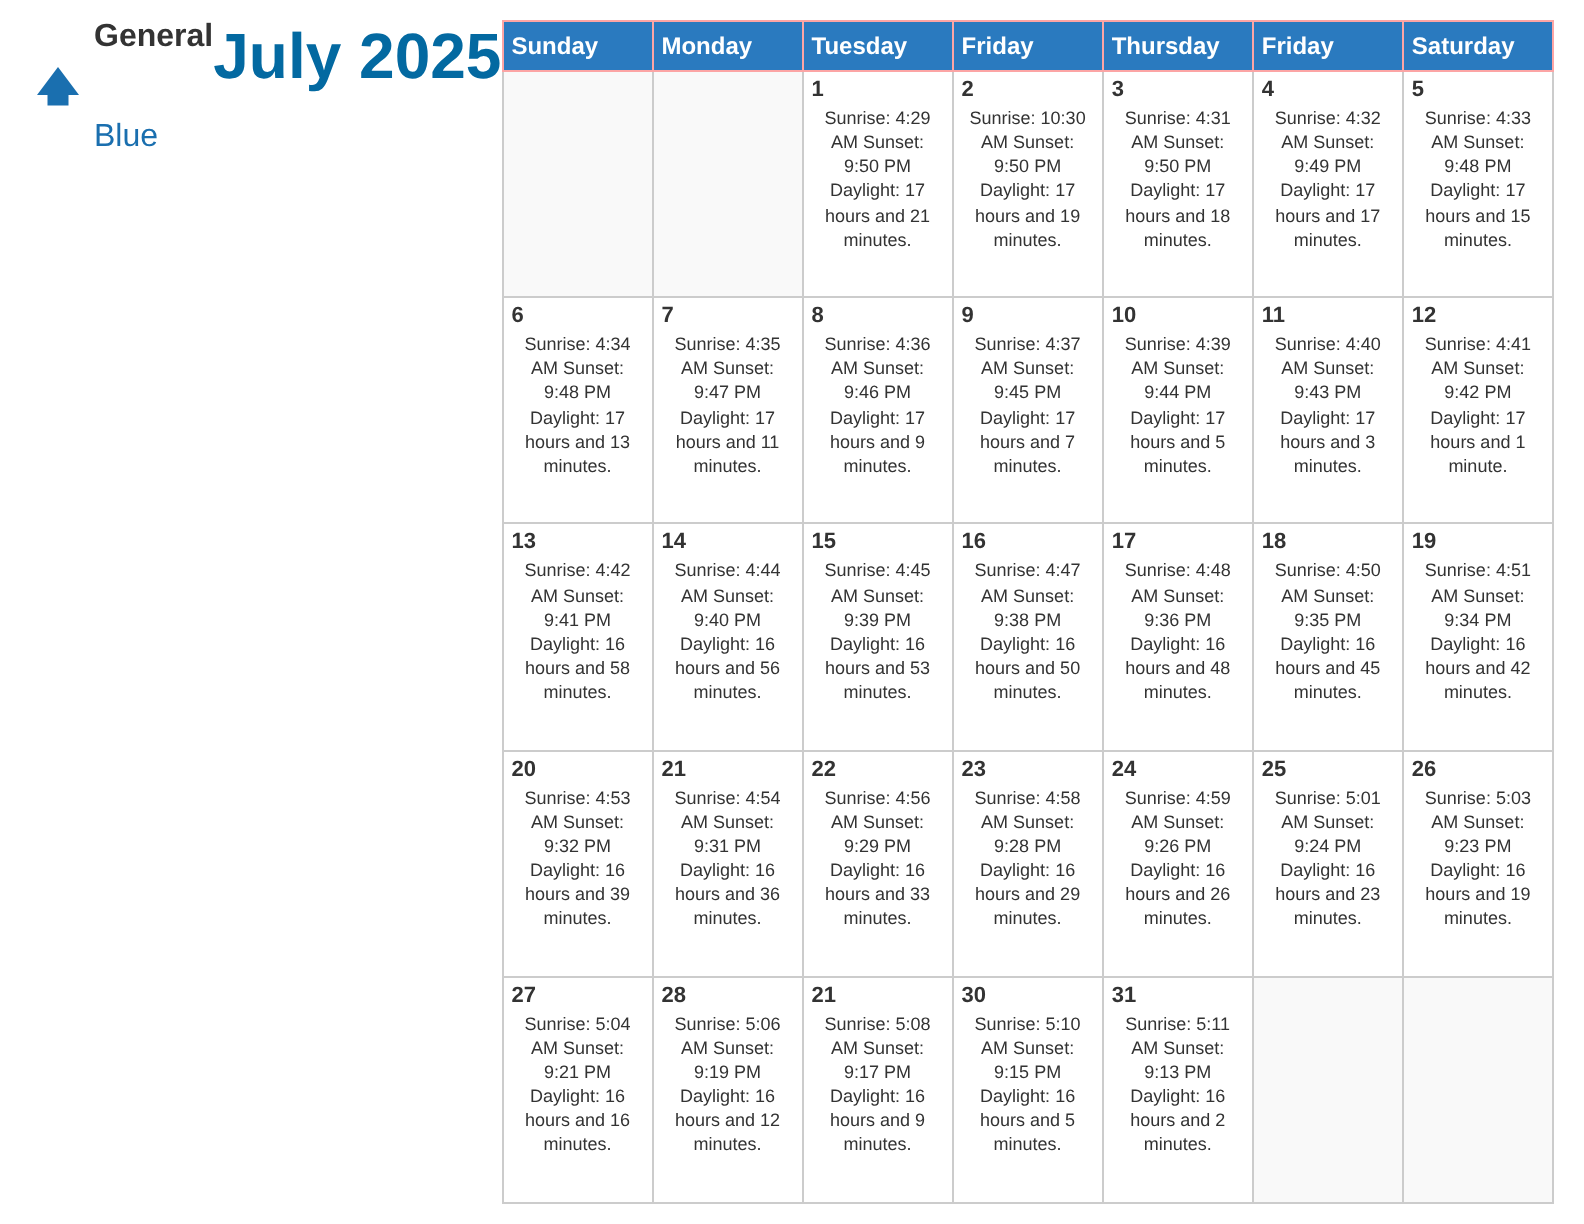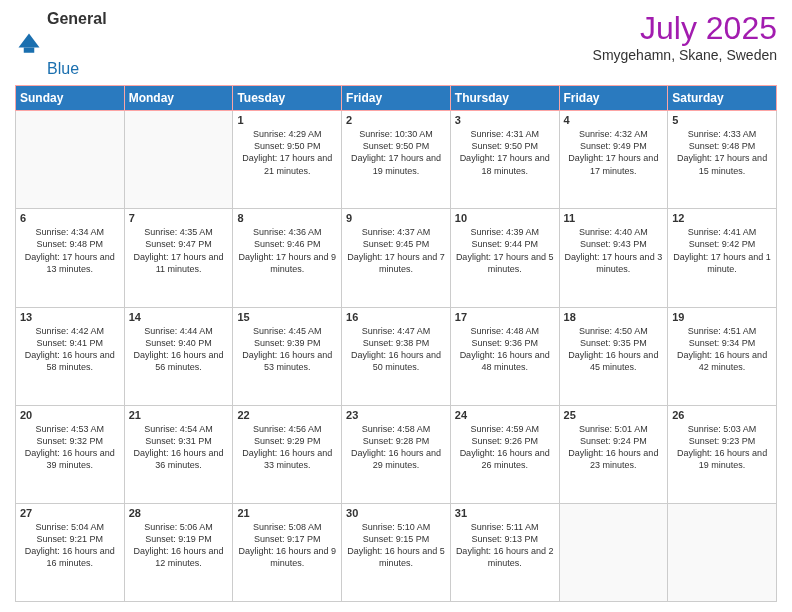--- a/index.html
+++ b/index.html
@@ -8,21 +8,21 @@
       height: 612px;
       font-family: Arial, sans-serif;
       background: #fff;
       overflow: hidden;
     }
     .page {
       width: 792px;
       height: 612px;
       padding: 10px 15px 10px 15px;
       display: flex;
-      flex-direction: column;
+      flex-direction: row;
     }
     .header {
       display: flex;
       justify-content: space-between;
       align-items: flex-start;
       margin-bottom: 8px;
     }
     .logo {
       display: flex;
       align-items: center;
@@ -46,22 +46,22 @@
     }
     .logo-icon {
       width: 28px;
       height: 28px;
     }
     .title-block {
       text-align: right;
     }
     .month-year {
       font-size: 32px;
-      font-weight: normal;
-      color: #a21caf;
+      font-weight: bold;
+      color: #0369a1;
     }
     .location {
       font-size: 14px;
       color: #333;
     }
     .calendar {
       width: 100%;
       border-collapse: collapse;
       flex: 1;
     }
@@ -110,21 +110,20 @@
         <polygon points="16,4 28,20 4,20" fill="#1a6faf"></polygon>
         <rect x="10" y="20" width="12" height="6" fill="#1a6faf"></rect>
       </svg>
       <div class="logo-text">
         <span class="logo-general">General</span>
         <span class="logo-blue">Blue</span>
       </div>
     </div>
     <div class="title-block">
       <div class="month-year">July 2025</div>
-      <div class="location">Smygehamn, Skane, Sweden</div>
     </div>
   </div>
 
   <table class="calendar">
     <thead>
       <tr>
         <th>Sunday</th>
         <th>Monday</th>
         <th>Tuesday</th>
         <th>Friday</th>

